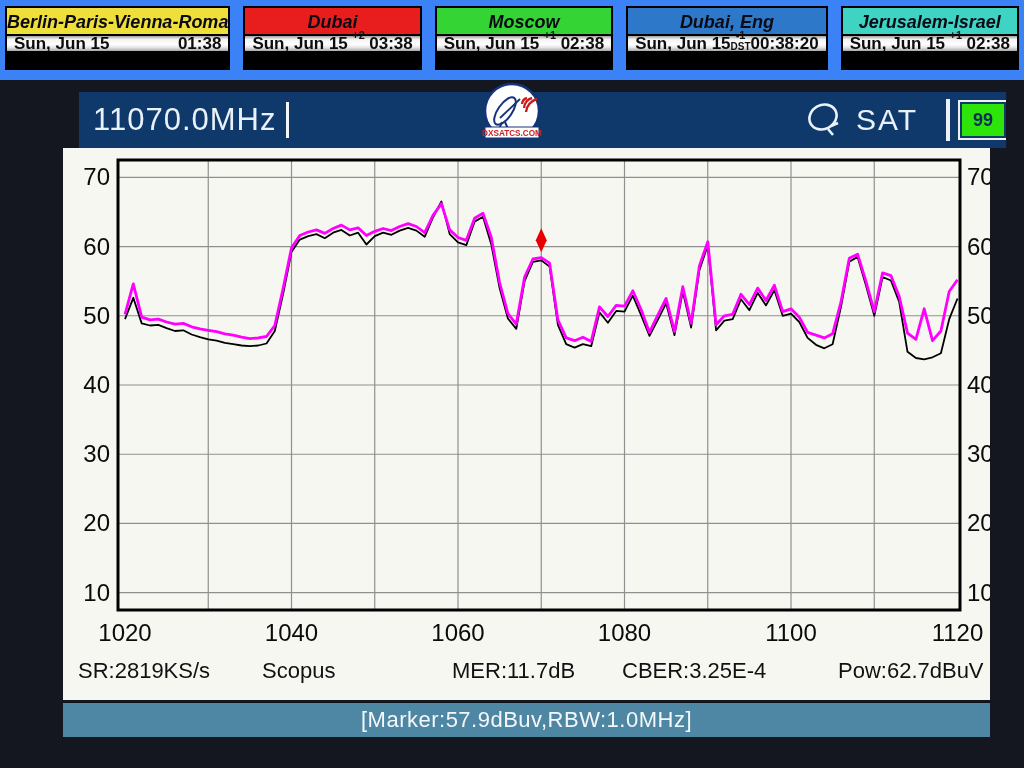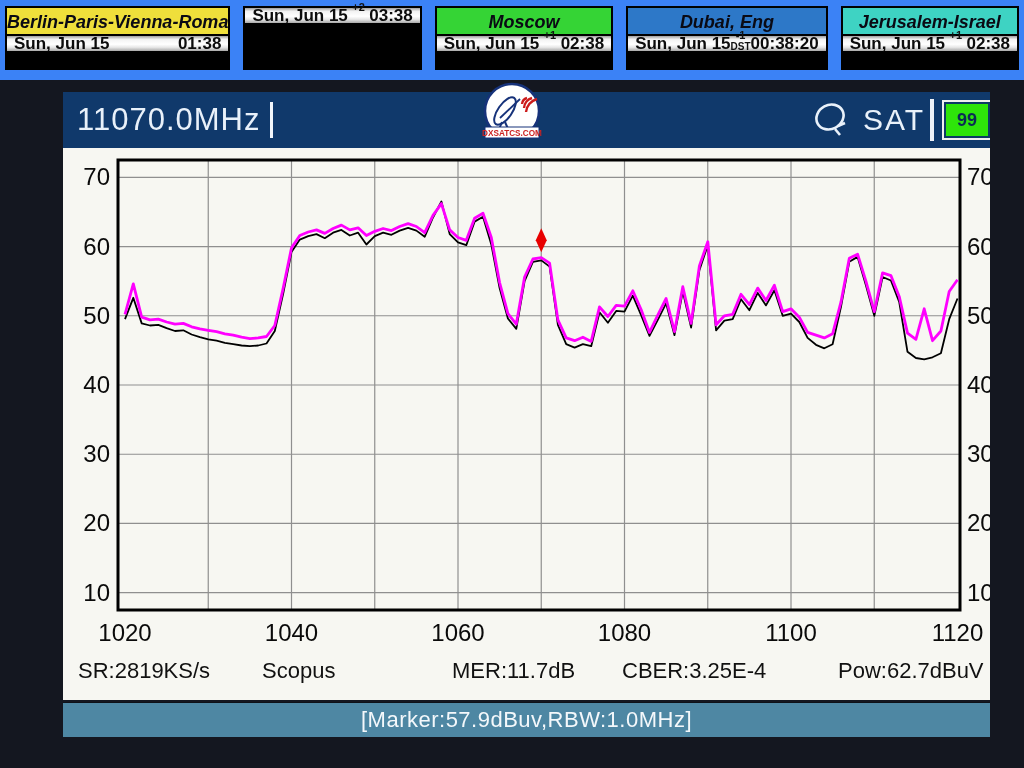--- a/index.html
+++ b/index.html
@@ -18,27 +18,27 @@
                 background:linear-gradient(180deg,#9f9f9f 0%,#f2f2f2 22%,#ffffff 55%,#e8e8e8 75%,#a8a8a8 100%); }
   .clock-date { font-size:17px; font-weight:bold; color:#0c0c0c; white-space:nowrap; }
   .clock-offset { flex:1; display:flex; flex-direction:column; align-items:center;
                   justify-content:flex-start; height:30px; padding-top:1px; }
   .clock-offset .off-top { font-size:11px; font-weight:bold; color:#111; line-height:11px; }
   .clock-offset .off-bottom { font-size:10px; font-weight:bold; color:#111; line-height:11px; }
   .clock-time { font-size:17px; font-weight:bold; color:#0c0c0c; white-space:nowrap; }
 
   
   .panel { position:absolute; left:63px; top:92px; width:927px; height:645px; }
-  .panel-header { position:absolute; left:0; top:0; width:927px; height:56px;
+  .panel-header { position:absolute; left:16px; top:0; width:927px; height:56px;
                   background:#10396b; display:flex; align-items:center; }
   .freq-display { display:flex; align-items:center; padding-left:14px; }
   .freq-text { font-size:31px; color:#e9f1fa; letter-spacing:1px; }
   .freq-caret { width:3px; height:36px; background:#f2f6fb; margin-left:10px; }
   .header-right { margin-left:auto; display:flex; align-items:center; height:56px; }
-  .sat-label { font-size:30px; color:#e9f1fa; letter-spacing:2px; margin:0 5px 0 10px; }
+  .sat-label { font-size:30px; color:#e9f1fa; letter-spacing:2px; margin:0 28px 0 10px; }
   .sat-sep { width:4px; height:42px; background:#eef2f8; margin-right:8px; }
   .quality-wrap { background:#f0f0f0; padding:2px 0 2px 2px; height:40px;
                   display:flex; align-items:center; }
   .quality-box { width:46px; height:36px; background:#2ee50a; border:2px solid #0c3a66;
                  color:#0b2c55; font-size:18px; font-weight:bold; text-align:center;
                  line-height:32px; }
 
   .chart-area { position:absolute; left:0; top:56px; width:927px; height:552px;
                 background:#f7f7f2; }
   svg text.tick { font-family:"Liberation Sans",sans-serif; font-size:24px; fill:#0a0a0a; }
@@ -69,20 +69,21 @@
       <div class="clock-body">
         <span class="clock-date">Sun, Jun 15</span>
         <span class="clock-offset">
           <span class="off-top"></span>
           <span class="off-bottom"></span>
         </span>
         <span class="clock-time">01:38</span>
       </div>
     </div>
     <div class="clock-cell">
+      <div class="clock-city" style="background: rgb(232, 30, 30);">Dubai</div>
       <div class="clock-body">
         <span class="clock-date">Sun, Jun 15</span>
         <span class="clock-offset">
           <span class="off-top">+2</span>
           <span class="off-bottom"></span>
         </span>
         <span class="clock-time">03:38</span>
       </div>
     </div>
     <div class="clock-cell">

